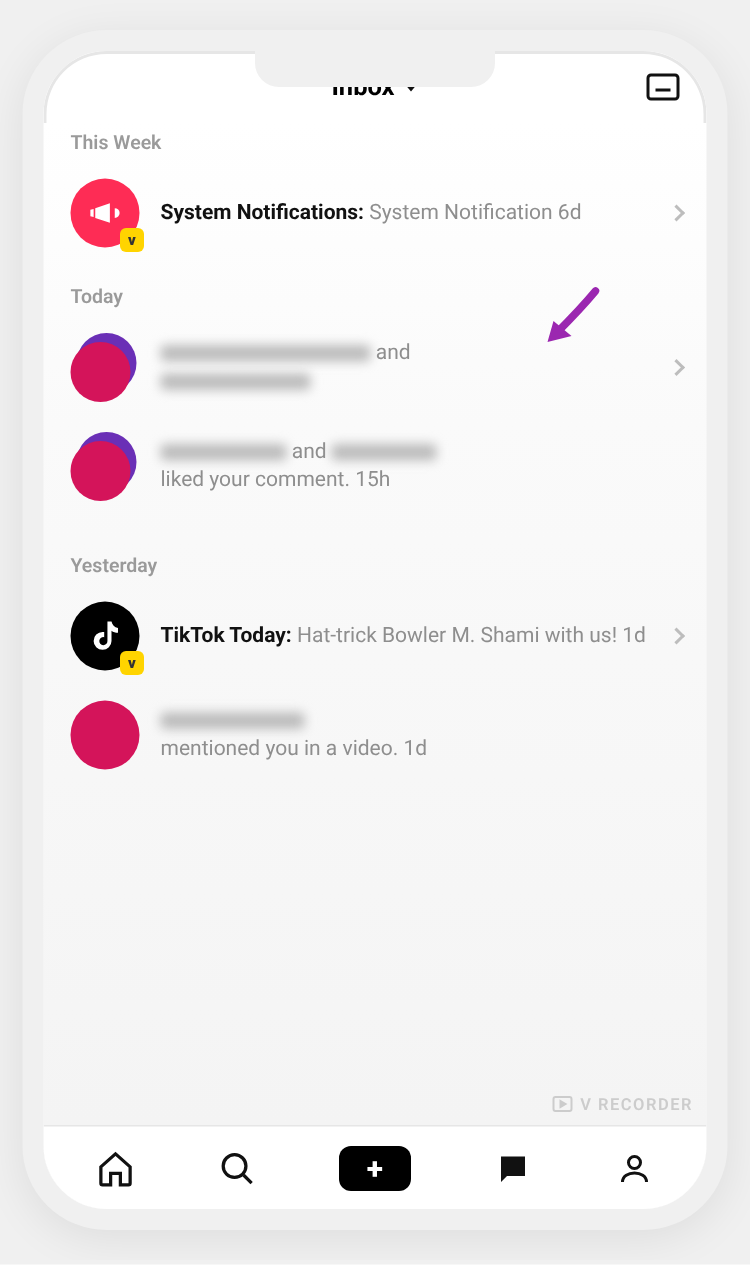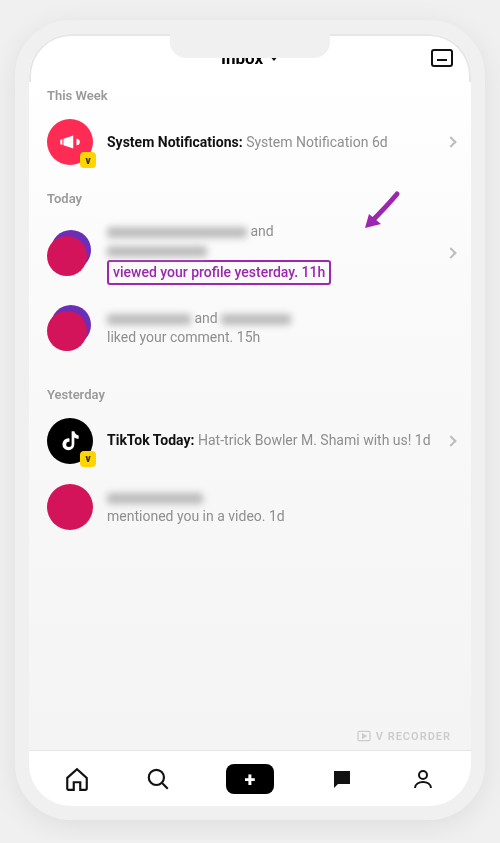--- a/index.html
+++ b/index.html
@@ -142,21 +142,21 @@
   }
   .tab-icn { width:26px; height:26px; display:flex;align-items:center;justify-content:center; }
   .create-btn {
     width:48px; height:30px; background:#000; border-radius:8px;
     position:relative; display:flex;align-items:center;justify-content:center;
   }
   .create-btn:before{content:"";position:absolute;left:-4px;top:0;bottom:0;width:10px;background:#25f4ee;border-radius:8px 0 0 8px;z-index:-1;}
   .create-btn:after{content:"";position:absolute;right:-4px;top:0;bottom:0;width:10px;background:#fe2c55;border-radius:0 8px 8px 0;z-index:-1;}
   .plus { color:#fff; font-size:20px; font-weight:800; line-height:1; }
   .watermark {
-    position:absolute; right:20px; bottom:62px; font-size:11px; color:#ccc; letter-spacing:1px; font-weight:600;
+    position:absolute; right:9px; bottom:62px; font-size:11px; color:#ccc; letter-spacing:1px; font-weight:600;
     display:flex; align-items:center; gap:4px; pointer-events:none;
   }
 </style>
 </head>
 <body>
 
 <div class="device">
   <div class="notch"></div>
 
 
@@ -196,21 +196,20 @@
         <path d="M8 40 L12 26 L24 36 Z" fill="#9b27b0"></path>
       </svg>
       <div class="avatar double">
         <div class="c c1"></div>
           <div class="c c2"></div>
       </div>
       <div class="notif-body">
         <span class="blurred" style="width:140px"></span>
         <span class="gray">and</span><br>
         <span class="blurred" style="width:100px"></span><br>
-        <span class="highlight-box">viewed your profile yesterday. 11h</span>
       </div>
       <div class="chev-right"></div>
     </div>
 
     <div class="notif">
       <div class="avatar double">
         <div class="c c1"></div>
           <div class="c c2"></div>
       </div>
       <div class="notif-body">

